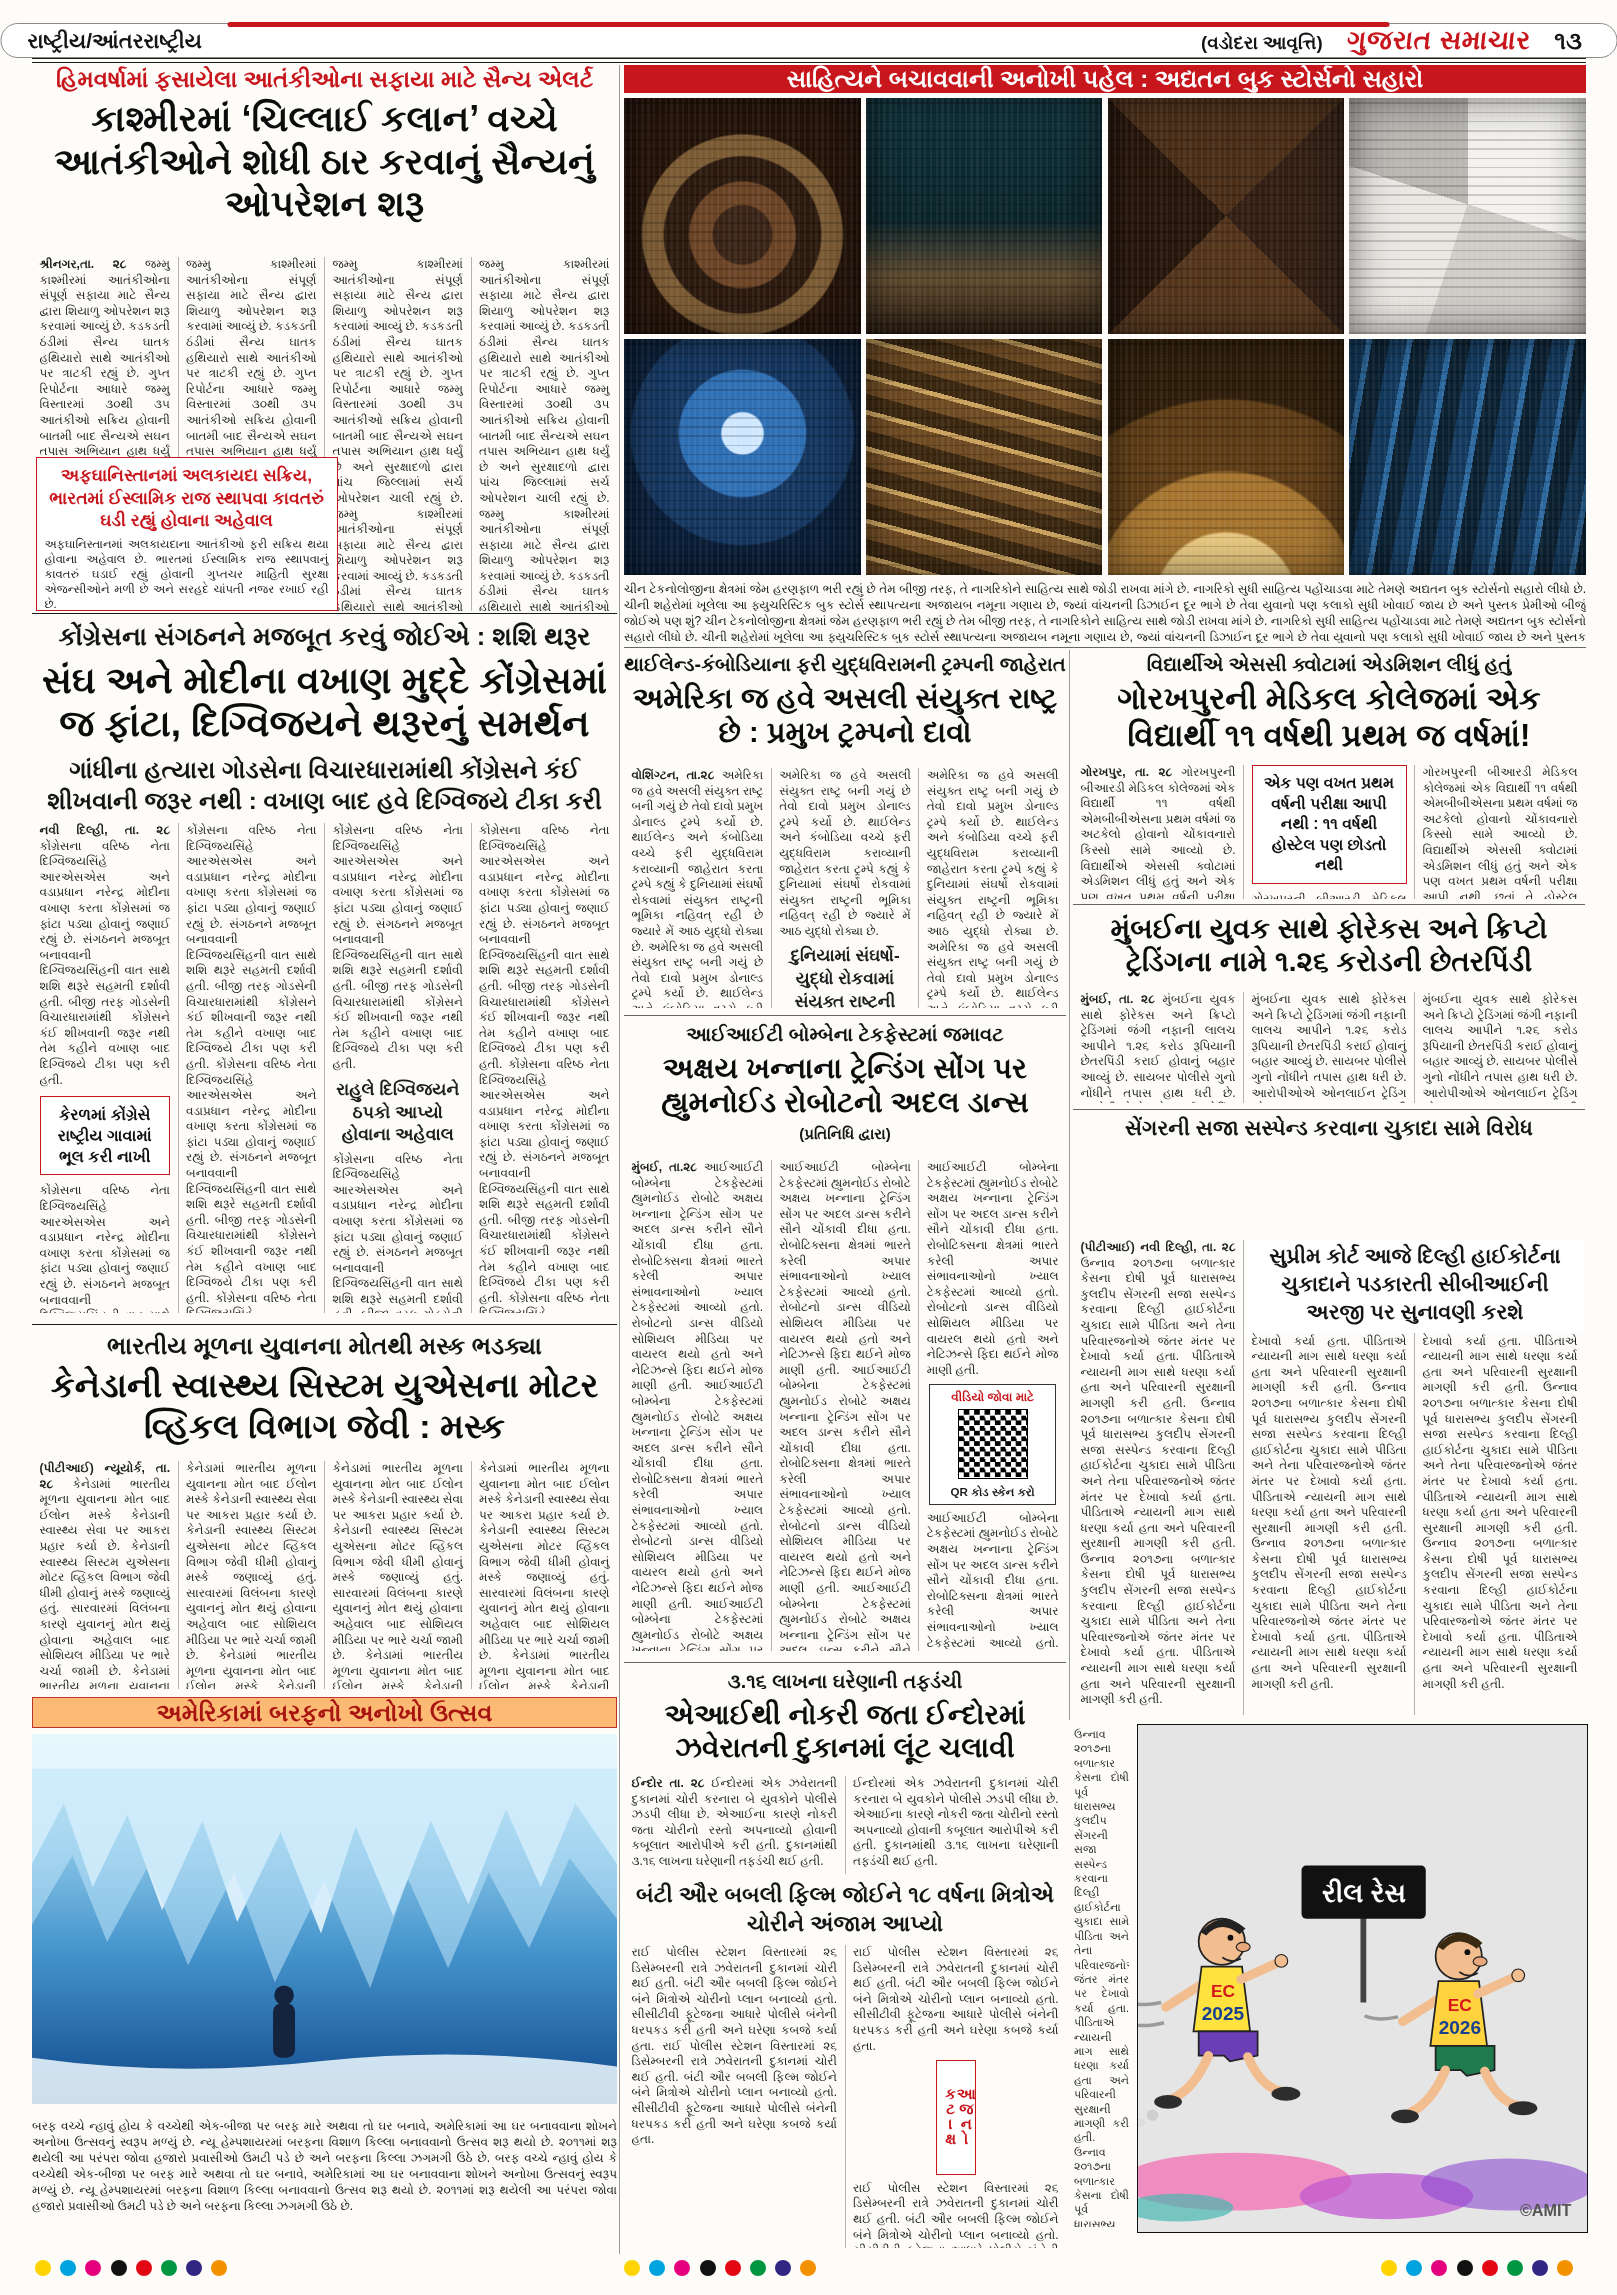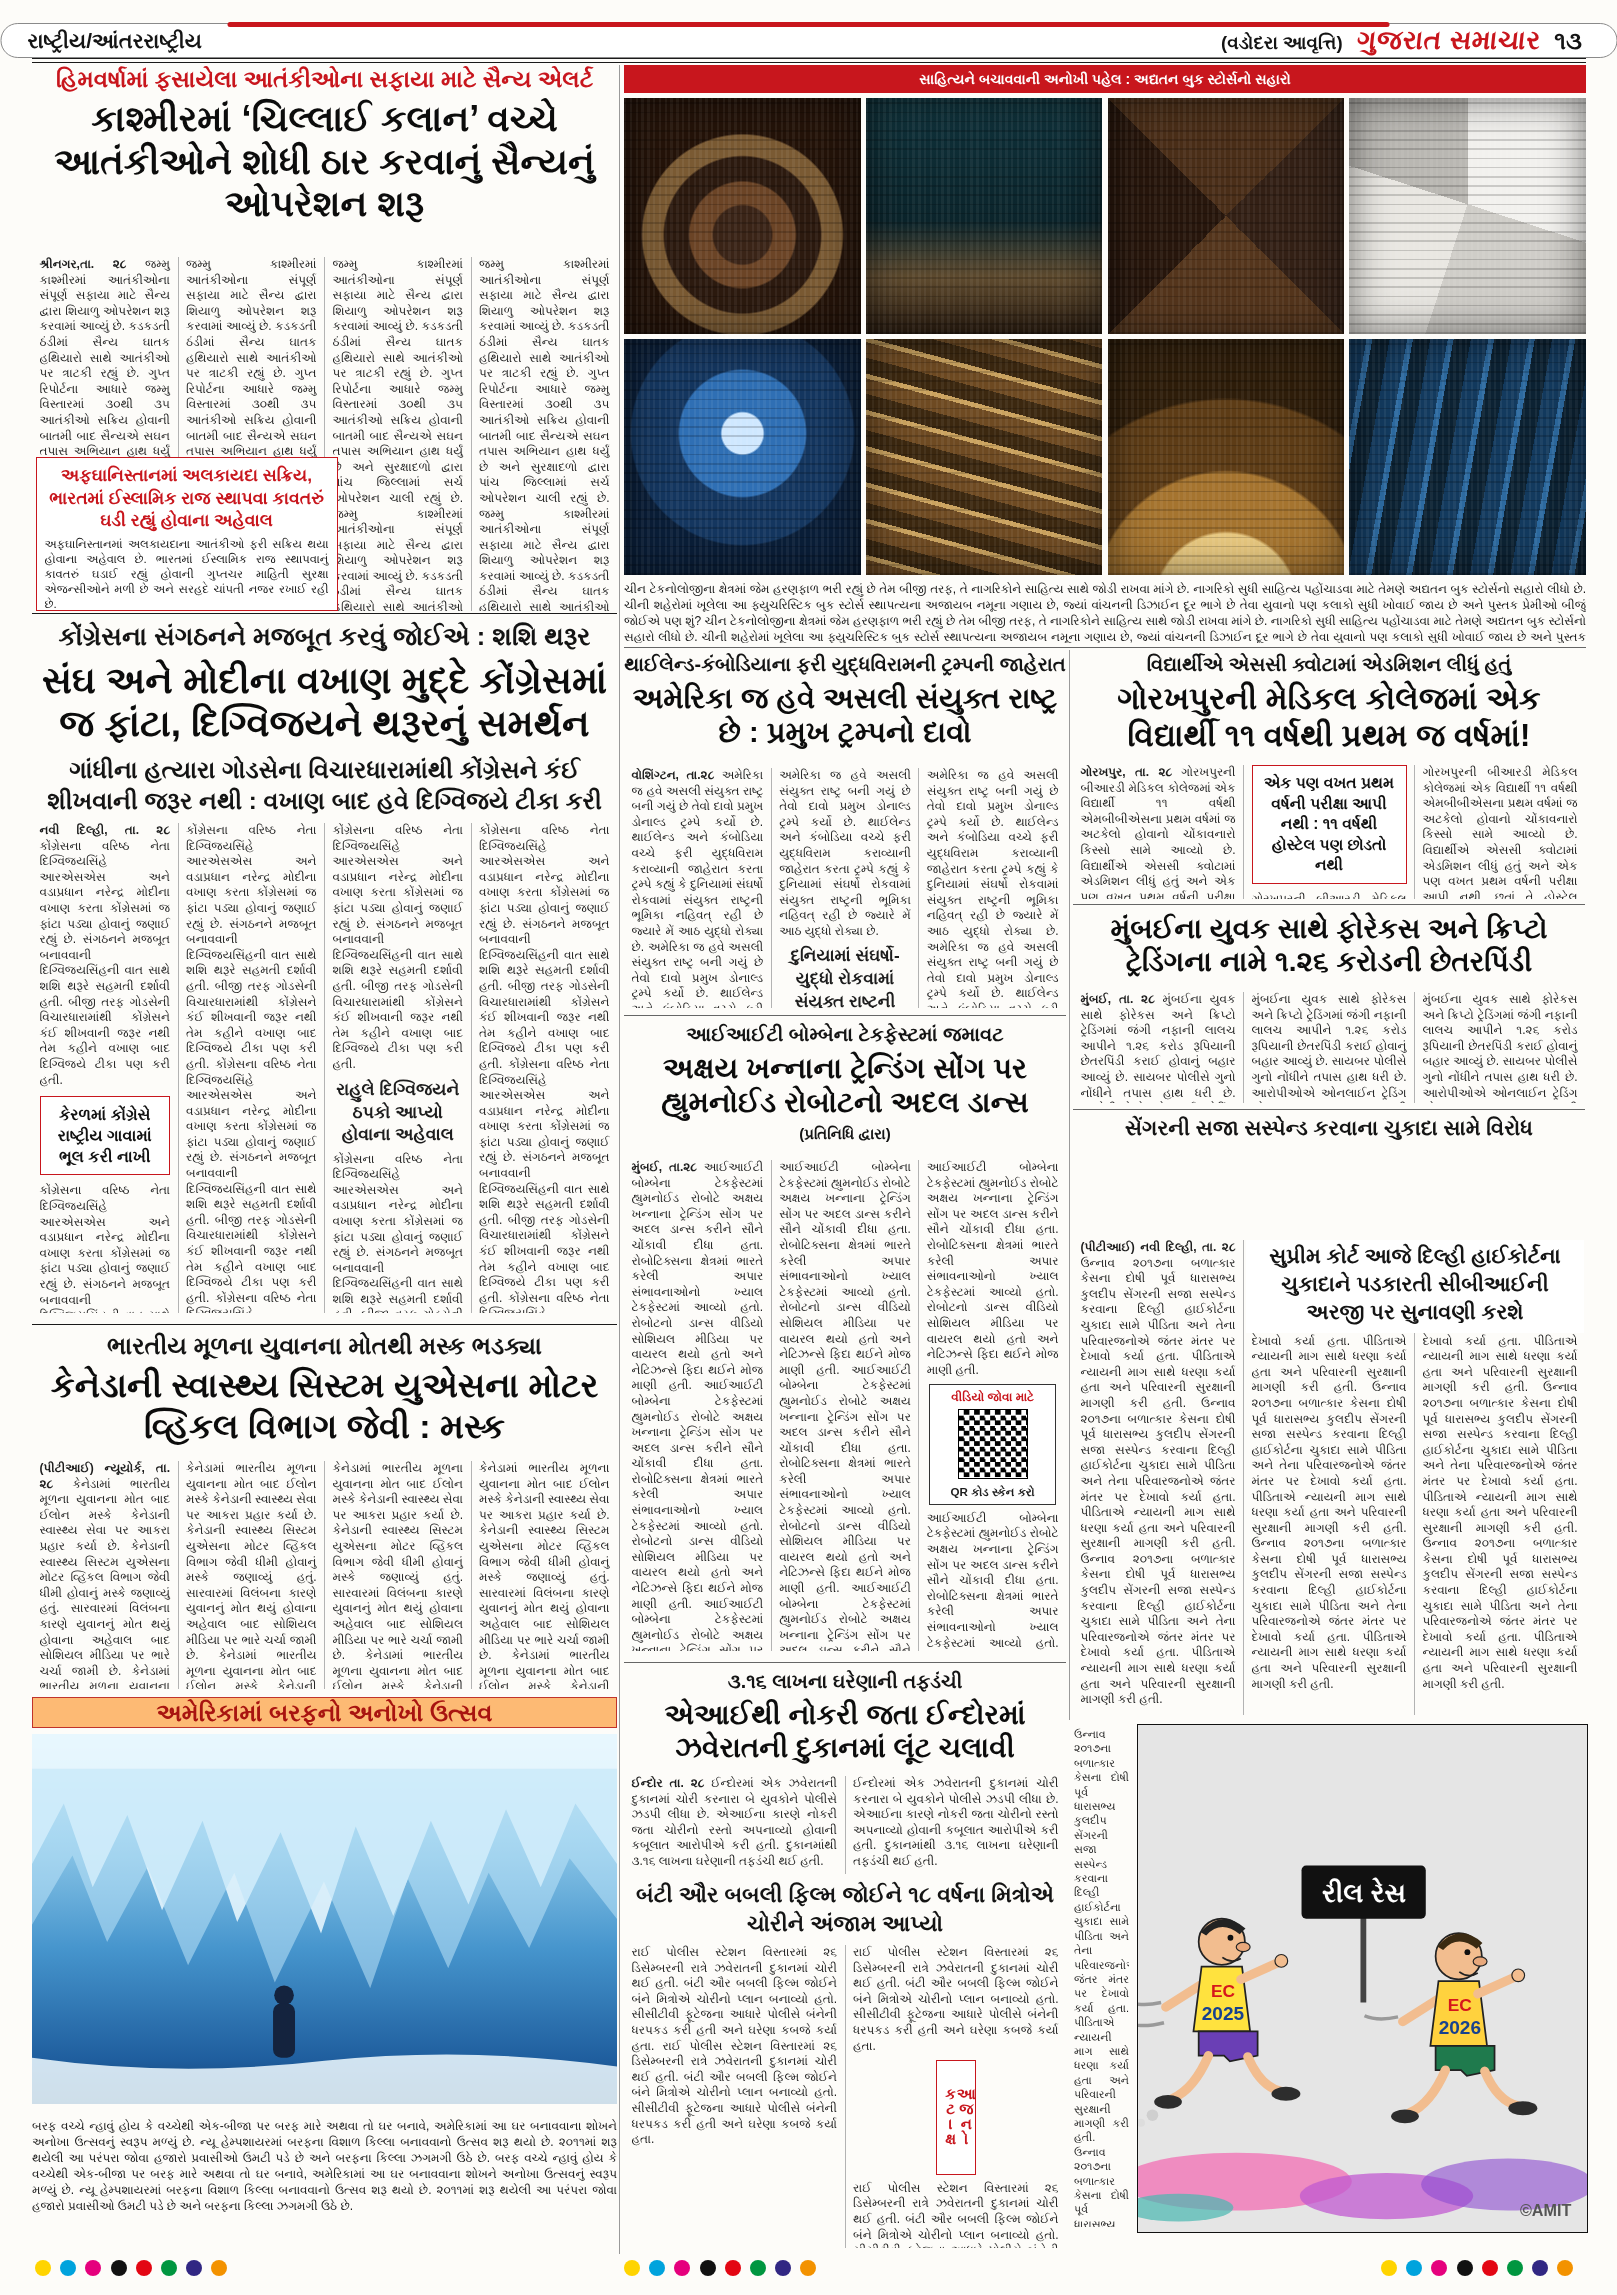--- a/index.html
+++ b/index.html
@@ -3,21 +3,21 @@
 <meta charset="utf-8">
 <style>
   html,body{margin:0;padding:0;background:#e8e6e0;}
   .sheet{position:relative;width:1617px;height:2295px;background:#fdfcf9;color:#141414;
          font-family:"Liberation Sans","DejaVu Sans",sans-serif;overflow:hidden;}
   .abs{position:absolute;}
   
   .h-date{font-weight:bold;font-size:19.6px;}
   .h-section{font-weight:bold;font-size:21px;padding:4.6px 26.6px;border:1.2px solid #8a8a8a;border-radius:17.3px;position:relative;background:#fff;}
   .h-section::before{content:"";position:absolute;top:-2.3px;left:14%;right:14%;height:5.2px;background:#c8161d;border-radius:5.2px;}
-  .h-right{display:flex;align-items:baseline;gap:14px;}
+  .h-right{display:flex;align-items:baseline;gap:24px;}
   .h-edition{font-size:18.5px;font-weight:bold;}
   .masthead{color:#c8161d;font-weight:bold;font-size:26.6px;transform:skewX(-6deg);letter-spacing:0.6px;}
   .h-page{font-size:24px;font-weight:bold;}
   .hrule{border-top:1.7px solid #1a1a1a;border-bottom:0.6px solid #1a1a1a;height:2.9px;}
   
   .art{position:absolute;}
   .rule-top{border-top:1.7px solid #1a1a1a;}
   .rule-thin{border-top:1.2px solid #666;}
   .kicker{font-weight:bold;text-align:center;line-height:1.25;}
   .red{color:#c8161d;}
@@ -29,21 +29,21 @@
   .col p{margin:0 0 5.8px 0;}
   .dl{font-weight:bold;}
   .redbox{border:1.7px solid #c8161d;padding:7px 5.8px;font-weight:bold;text-align:center;margin:8px 0;line-height:1.32;color:#111;background:#fff;}
   .minihead{font-weight:bold;text-align:center;font-size:17.3px;line-height:1.3;margin:5.8px 0;}
   .inset{font-weight:bold;text-align:center;font-size:17px;line-height:1.35;margin:5.8px 0;}
   .box2{position:absolute;left:3.5px;bottom:0;width:284px;height:140px;background:#fff;border:1.2px solid #c8161d;padding:5.8px 8px;z-index:3;overflow:hidden;}
   .box2-title{color:#c8161d;font-weight:bold;font-size:17.3px;line-height:1.3;text-align:center;margin-bottom:4.6px;}
   .box2-body{font-size:11.6px;line-height:15px;text-align:justify;margin:0;}
   .subblock{position:absolute;top:0;left:173px;width:331px;height:88px;background:#fff;z-index:3;font-weight:bold;font-size:21px;line-height:1.32;text-align:center;padding:2.3px 3.5px;overflow:hidden;}
   
-  .banner-red{background:#c8161d;color:#fff;font-weight:bold;font-size:14px;text-align:center;height:28px;line-height:28px;}
+  .banner-red{background:#c8161d;color:#fff;font-weight:bold;font-size:24px;text-align:center;height:28px;line-height:28px;}
   .banner-pink{background:#fdba74;color:#a81410;border:1.7px solid #c0332b;font-weight:bold;font-size:24px;text-align:center;height:31px;line-height:29px;box-sizing:border-box;}
   
   .pgrid{display:grid;grid-template-columns:repeat(4,1fr);grid-auto-rows:236px;gap:5.2px;margin-top:4.6px;}
   .photo{position:relative;overflow:hidden;box-shadow:inset 0 0 40px rgba(0,0,0,.55);}
   .photo::after{content:"";position:absolute;inset:0;
      background-image:repeating-linear-gradient(0deg,rgba(0,0,0,.30) 0 1.7px,transparent 1.7px 9.2px),
                       repeating-linear-gradient(90deg,rgba(255,255,255,.10) 0 2.3px,transparent 2.3px 5.8px);
      opacity:.55;}
   .p1{background:radial-gradient(circle at 50% 58%,#3a2417 0 16%,#6b4426 17% 29%,#2c1a0f 30% 43%,#7a5a33 44% 55%,#241309 56%);}
   .p2{background:linear-gradient(180deg,#10333c,#0b242b 52%,#5e4a2e 76%,#2a1c10);}

